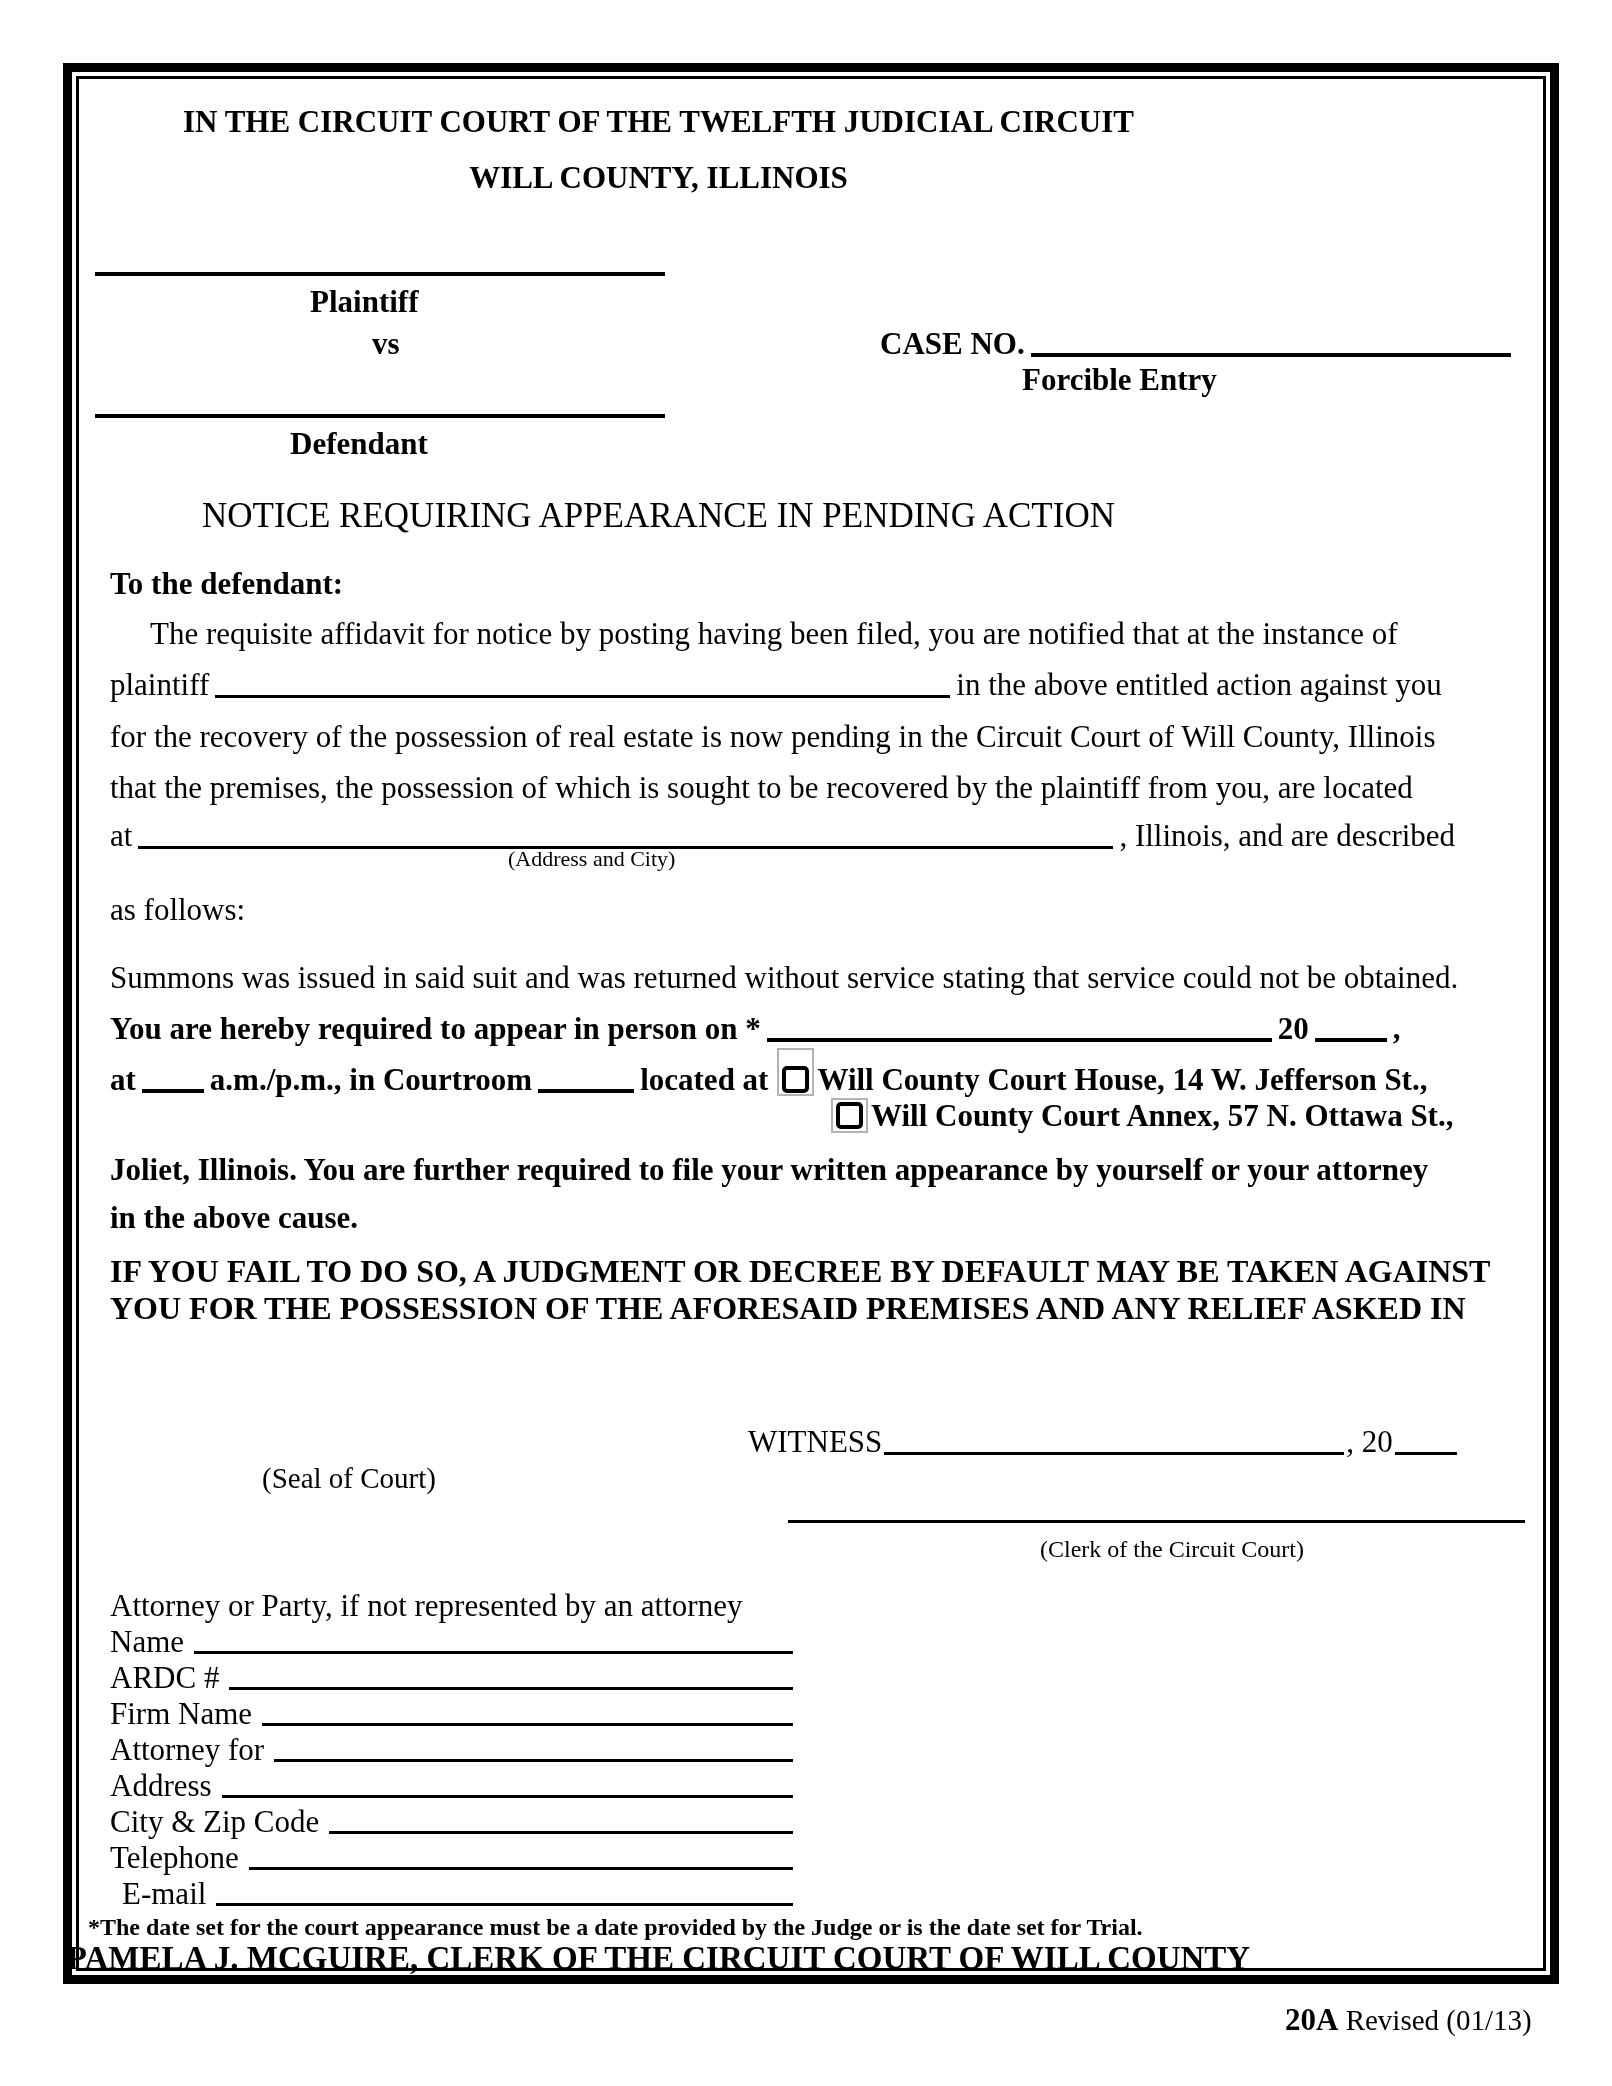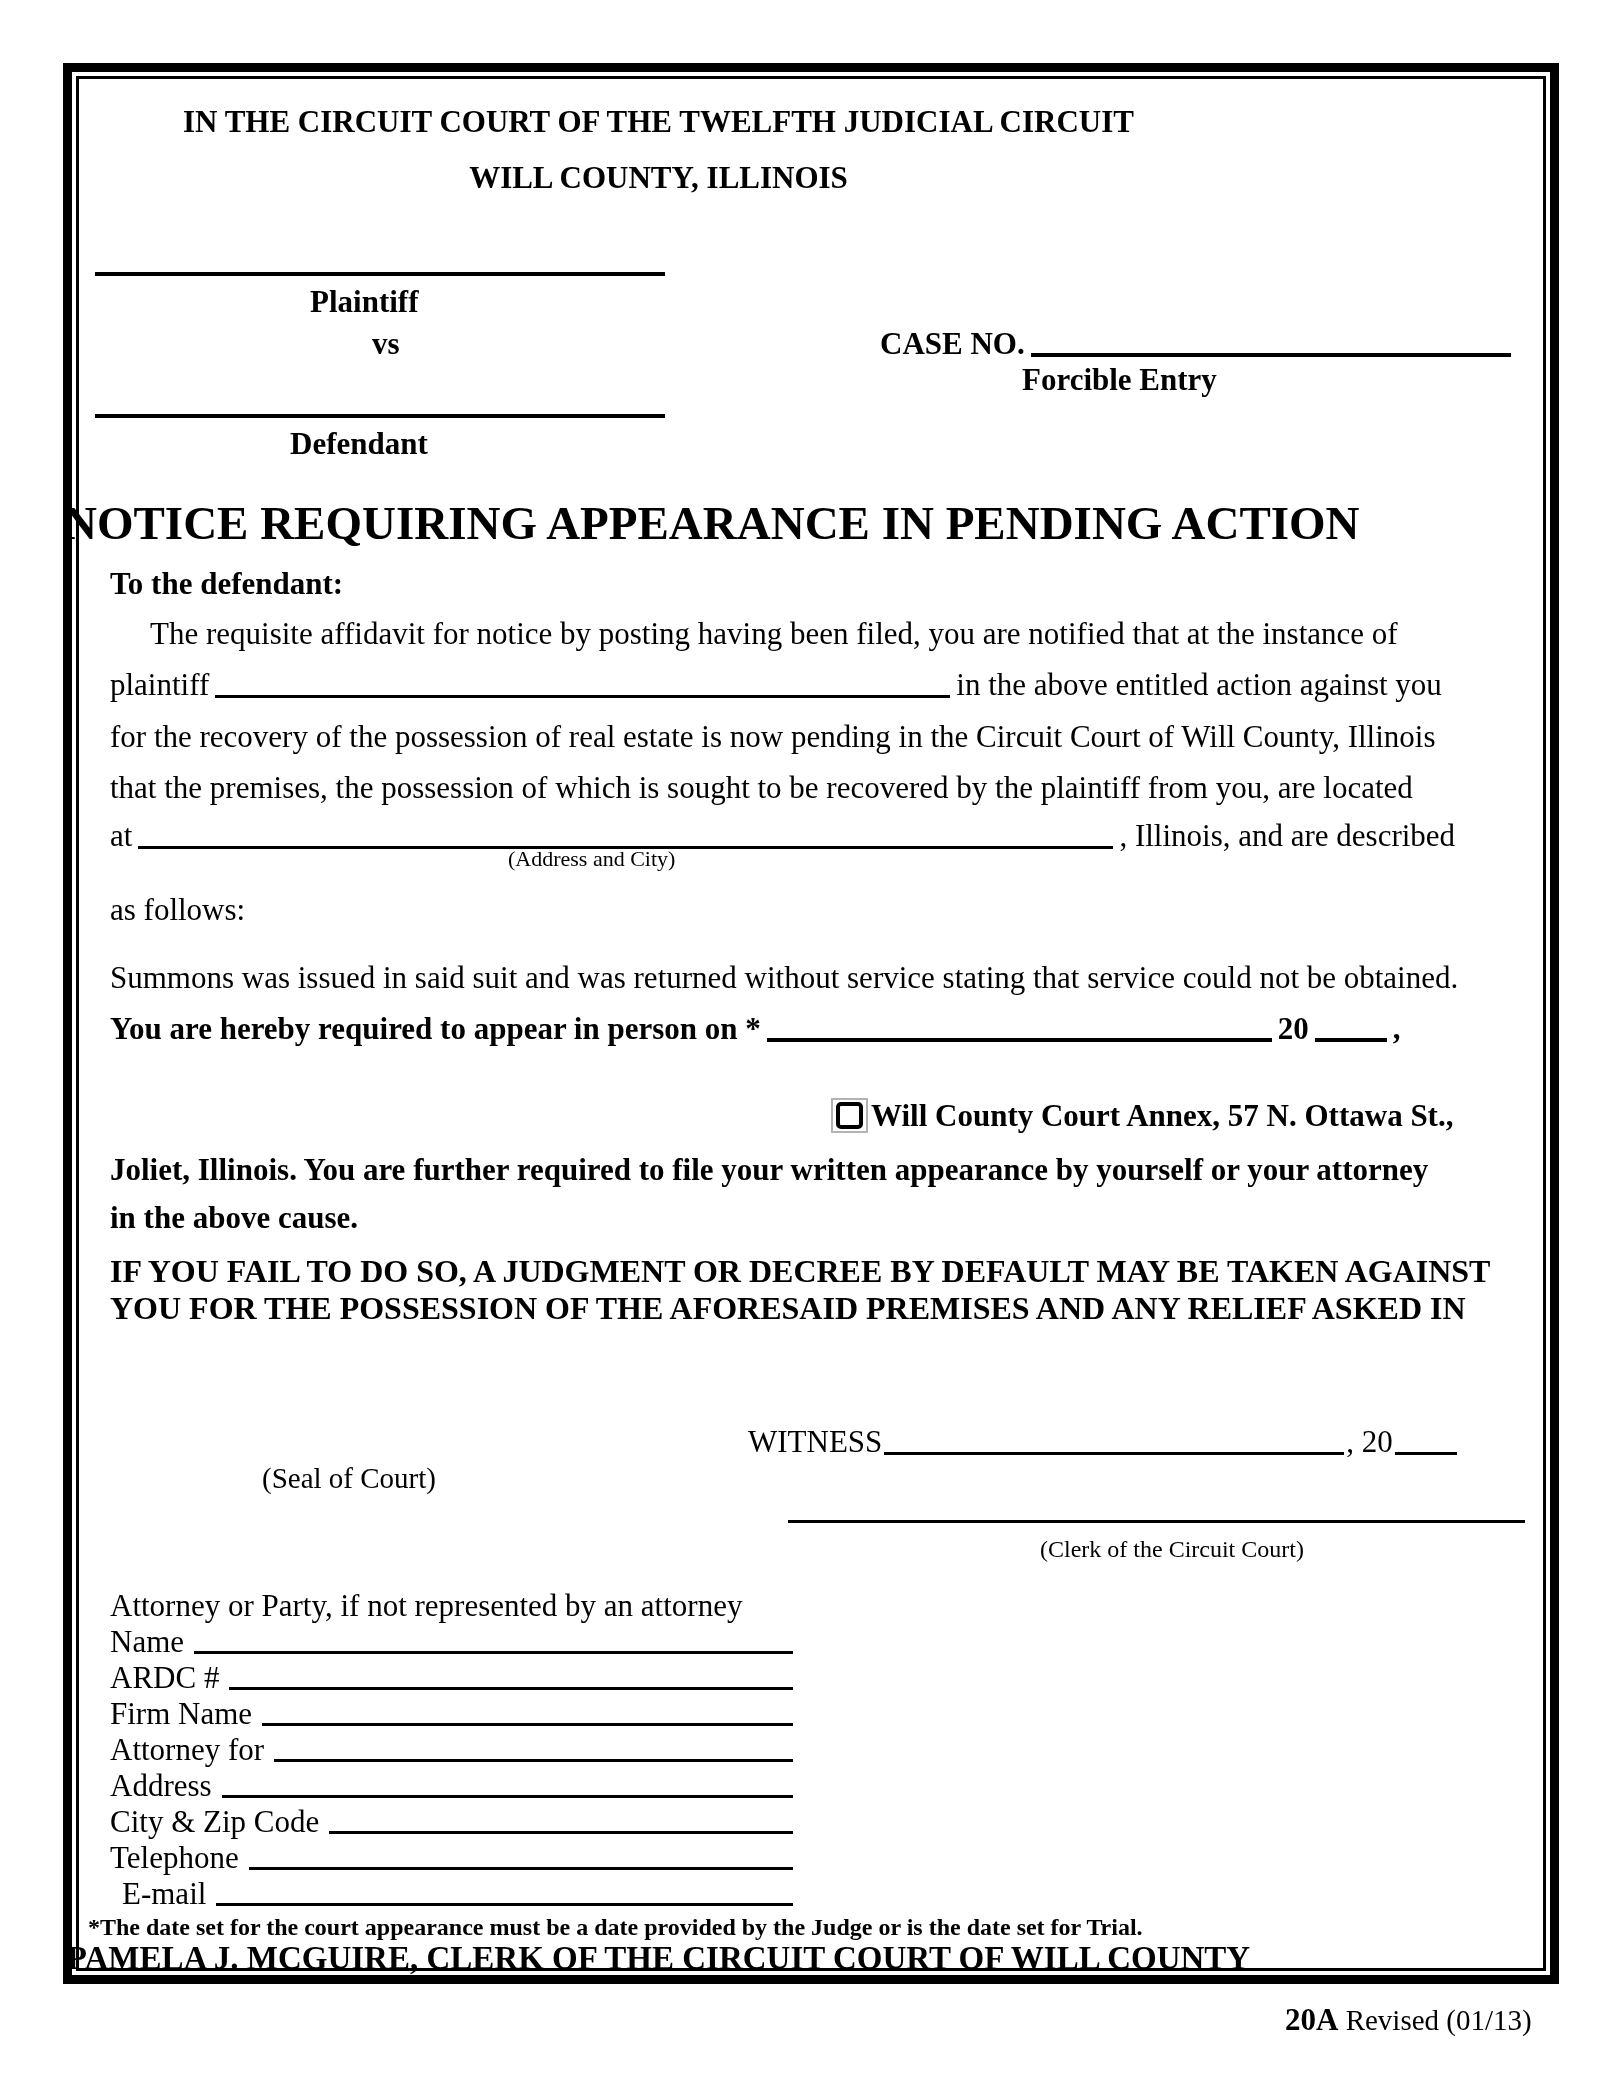--- a/index.html
+++ b/index.html
@@ -89,21 +89,21 @@
     flex: 1;
     height: 0;
     border-bottom: 3px solid #000000;
     margin-left: 10px;
     margin-bottom: 6px;
   }
   .small { font-size: 22px; }
   .clerk-cap { font-size: 24px; }
   .warn { font-size: 32px; font-weight: bold; }
   .footnote { font-size: 24px; font-weight: bold; }
-  .title-line { font-size: 47px; font-weight: bold; }
+  .title-line { font-size: 35px; font-weight: normal; }
   .watermark {
     position: absolute;
     font-family: "Liberation Mono", monospace;
     font-size: 68px;
     color: #303030;
     letter-spacing: 0px;
     white-space: nowrap;
   }
   .formnum-b { font-weight: bold; font-size: 31px; }
   .formnum-r { font-size: 29px; }
@@ -151,20 +151,23 @@
   <div class="line small" style="left:508px; top:846px;">(Address and City)</div>
 
   <div class="line" style="left:110px; top:892px;">as follows:</div>
 
   <div class="line" style="left:110px; top:960px;">Summons was issued in said suit and was returned without service stating that service could not be obtained.</div>
 
   <div class="line b" style="left:110px; top:1011px;">
     <span>You are hereby required to appear in person on *</span><span class="bl bl-thick" style="width:505px;"></span><span>20</span><span class="bl bl-thick" style="width:72px;"></span><span>,</span>
   </div>
 
+  <div class="line b" style="left:110px; top:1062px;">
+    <span>at</span><span class="bl bl-thick" style="width:62px;"></span><span>a.m./p.m., in Courtroom</span><span class="bl bl-thick" style="width:96px;"></span><span>located at</span><span class="cbfield cb1"></span><span>Will County Court House, 14 W. Jefferson St.,</span>
+  </div>
 
   <div class="line b" style="left:822px; top:1098px;">
     <span class="cbfield cb2"></span><span>Will County Court Annex, 57 N. Ottawa St.,</span>
   </div>
 
   <div class="line b" style="left:110px; top:1152px;">Joliet, Illinois. You are further required to file your written appearance by yourself or your attorney</div>
   <div class="line b" style="left:110px; top:1200px;">in the above cause.</div>
 
   <div class="line warn" style="left:110px; top:1253px;">IF YOU FAIL TO DO SO, A JUDGMENT OR DECREE BY DEFAULT MAY BE TAKEN AGAINST</div>
   <div class="line warn" style="left:110px; top:1290px;">YOU FOR THE POSSESSION OF THE AFORESAID PREMISES AND ANY RELIEF ASKED IN</div>

